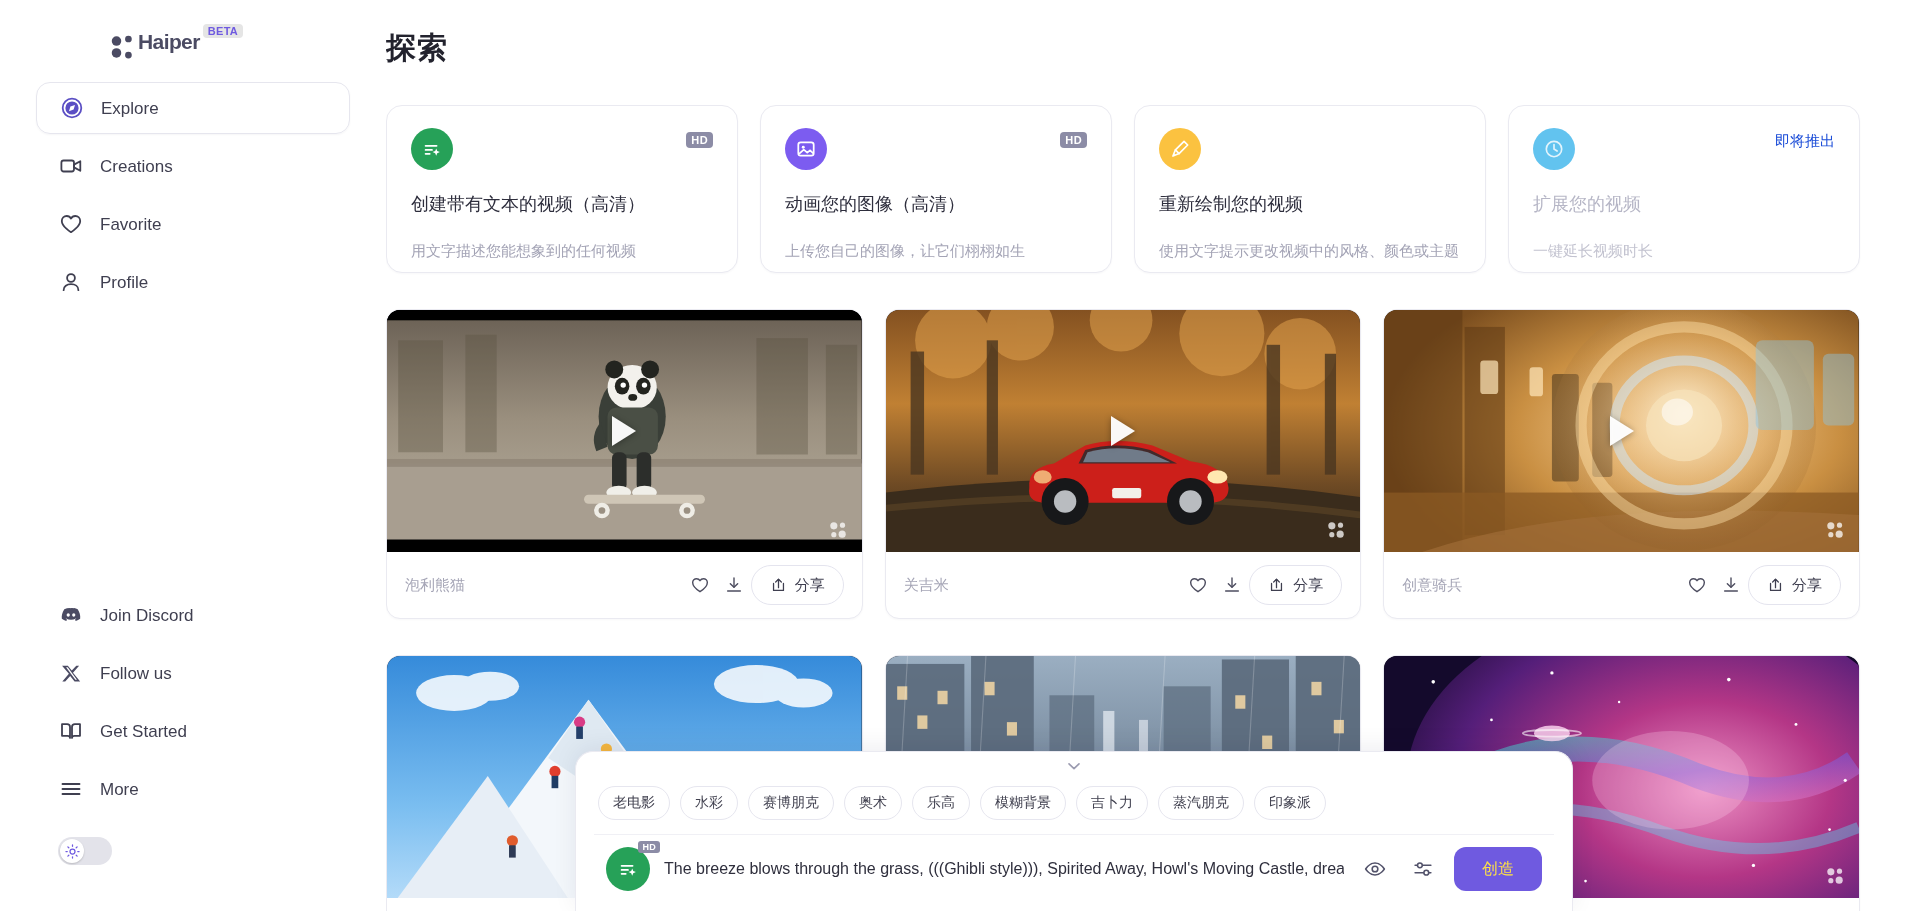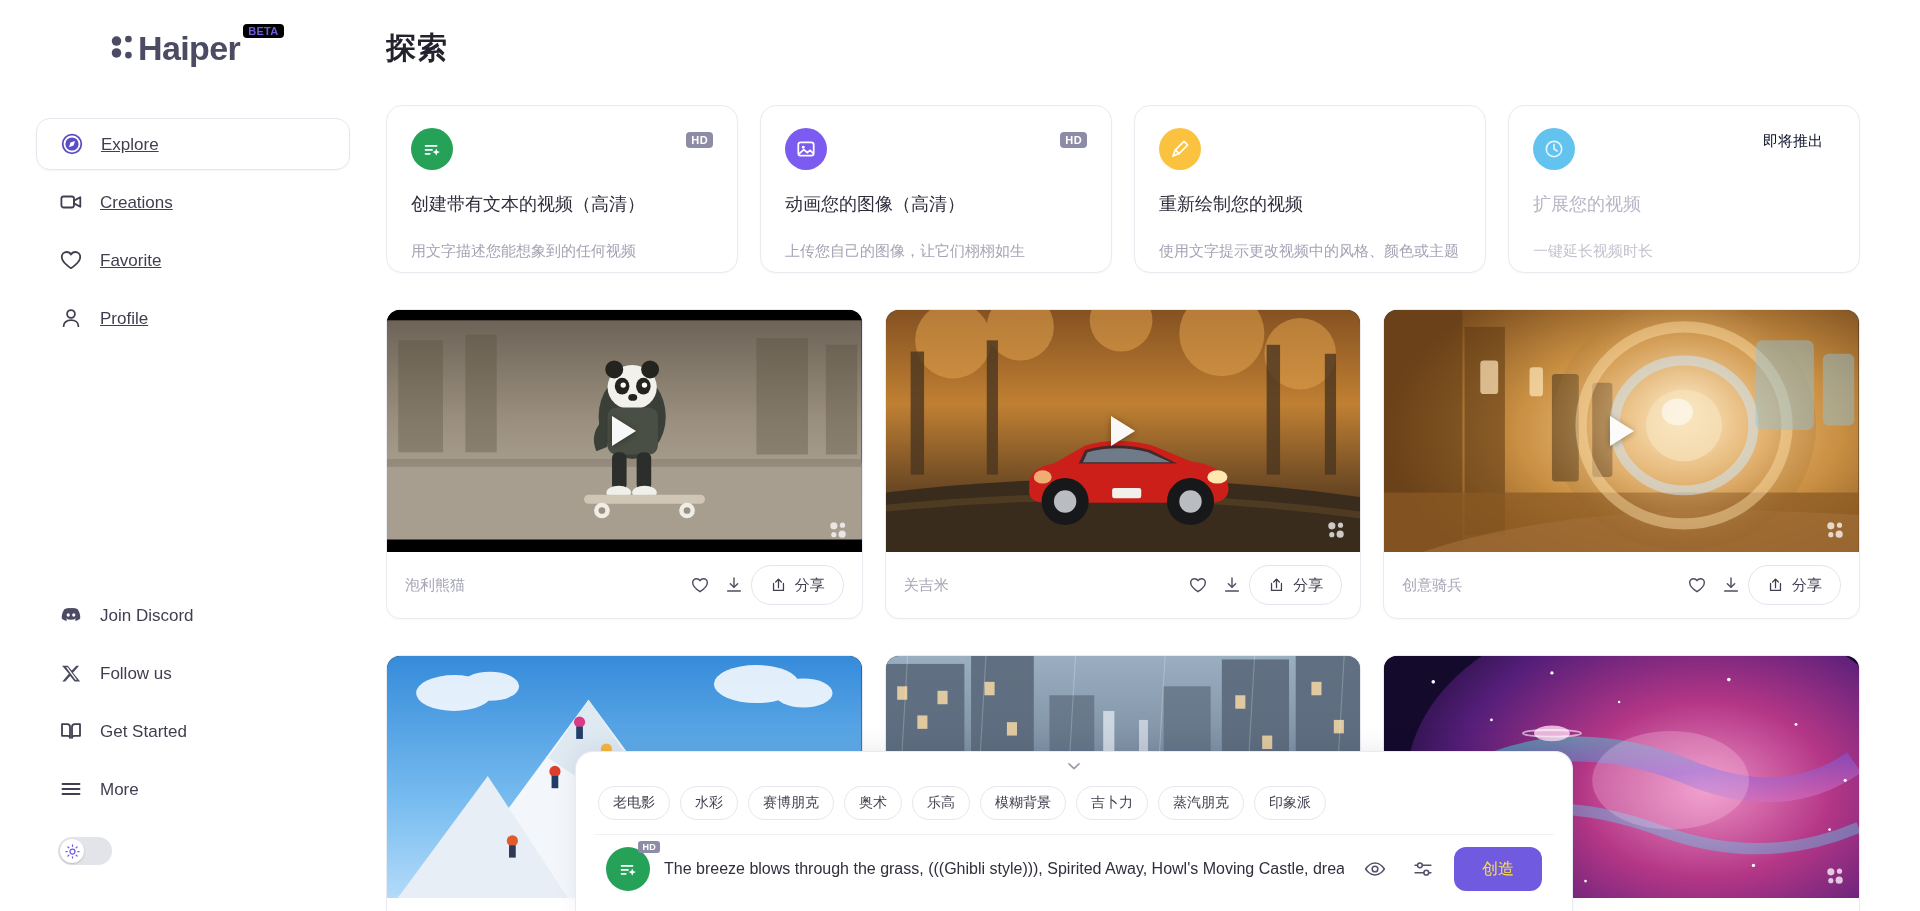--- a/index.html
+++ b/index.html
@@ -17,32 +17,32 @@
     width: 386px; flex: 0 0 386px;
     padding: 18px 36px 0 36px;
     display: flex; flex-direction: column;
     background: #fff;
     position: relative;
   }
   .brand-row { display: flex; align-items: flex-start; padding: 10px 0 0 74px; height: 64px; }
   .brand { display: flex; align-items: flex-start; gap: 2px; }
   .brand-logo { width: 26px; height: 26px; margin-top: 6px; }
   .brand-name {
-    font-size: 34px; font-weight: bold; letter-spacing: -0.6px;
+    font-size: 21px; font-weight: bold; letter-spacing: -0.6px;
     color: #4b4b63; line-height: 1;
     margin-top: 3px;
   }
   .beta-badge {
     font-size: 11px; font-weight: bold; color: #6f5ae0;
-    background: #000000; border-radius: 4px;
+    background: #e5e5e5; border-radius: 4px;
     padding: 1px 5px; margin-left: 1px; margin-top: -4px;
     letter-spacing: 0.3px;
     text-align: right;
   }
-  .nav { margin-top: 36px; display: flex; flex-direction: column; gap: 6px; text-decoration: underline; }
+  .nav { display: flex; flex-direction: column; gap: 6px; }
   .nav-item {
     display: flex; align-items: center; gap: 16px;
     height: 52px; padding: 0 22px;
     border-radius: 14px; cursor: pointer;
     font-size: 17px; color: #3f3f50;
   }
   .nav-item.active { border: 1px solid #e6e6ee; box-shadow: 0 1px 2px rgba(16,16,40,.04); }
   .nav-item .ico { width: 26px; height: 26px; display: flex; align-items: center; justify-content: center; flex: 0 0 26px; }
   .nav-label { line-height: 1; }
 
@@ -78,21 +78,21 @@
   .fc-icon {
     width: 42px; height: 42px; border-radius: 50%;
     display: flex; align-items: center; justify-content: center;
   }
   .fc-badge {
     position: absolute; top: 26px; right: 24px;
     background: #8c8ca6; color: #fff;
     font-size: 11px; font-weight: bold;
     border-radius: 4px; padding: 2px 5px; letter-spacing: .4px;
   }
-  .fc-soon { position: absolute; top: 26px; right: 36px; font-size: 15px; color: #0f172a; }
+  .fc-soon { position: absolute; top: 26px; right: 24px; font-size: 15px; color: #1d4ed8; }
   .fc-title { margin-top: 22px; font-size: 18px; color: #2e2e3d; }
   .fc-title.muted { color: #b6b6c6; }
   .fc-desc { margin-top: 26px; font-size: 15px; color: #a3a3b5; }
   .fc-desc.muted { color: #c3c3d0; }
 
   
   .grid { display: flex; gap: 22px; margin-top: 36px; }
   .vcard {
     flex: 1 1 0;
     border: 1px solid #eaeaf1; border-radius: 14px;

